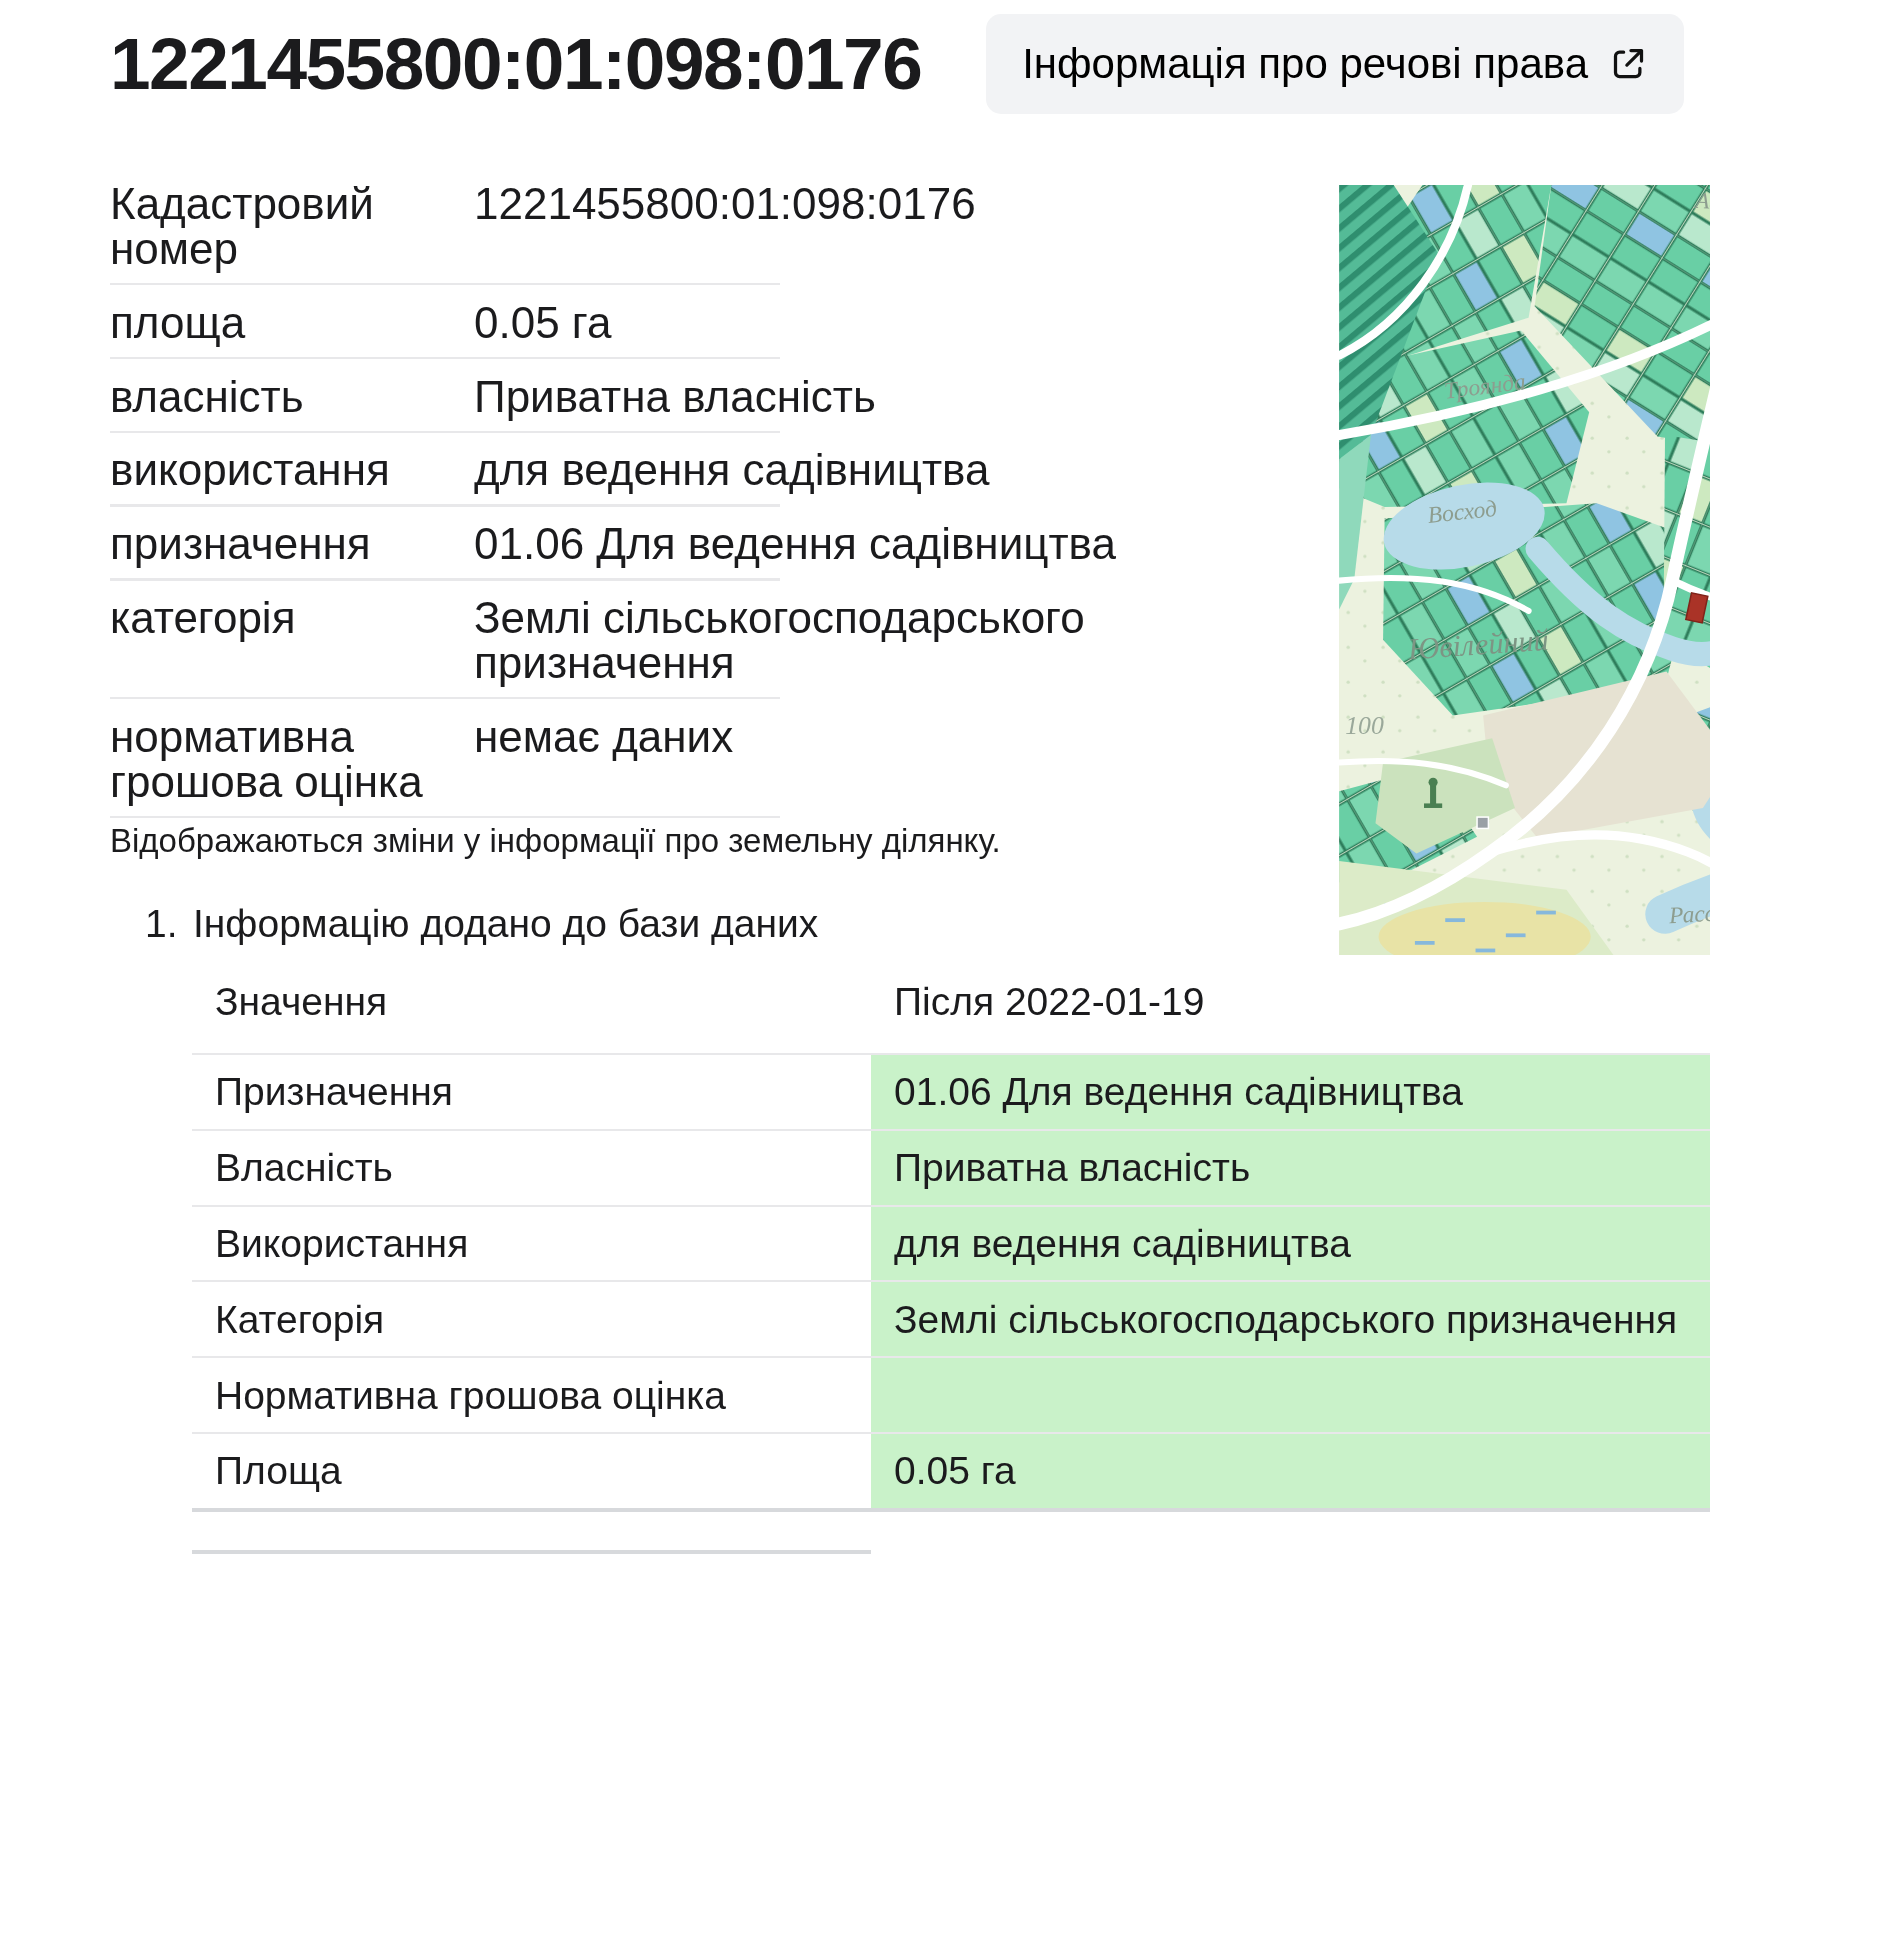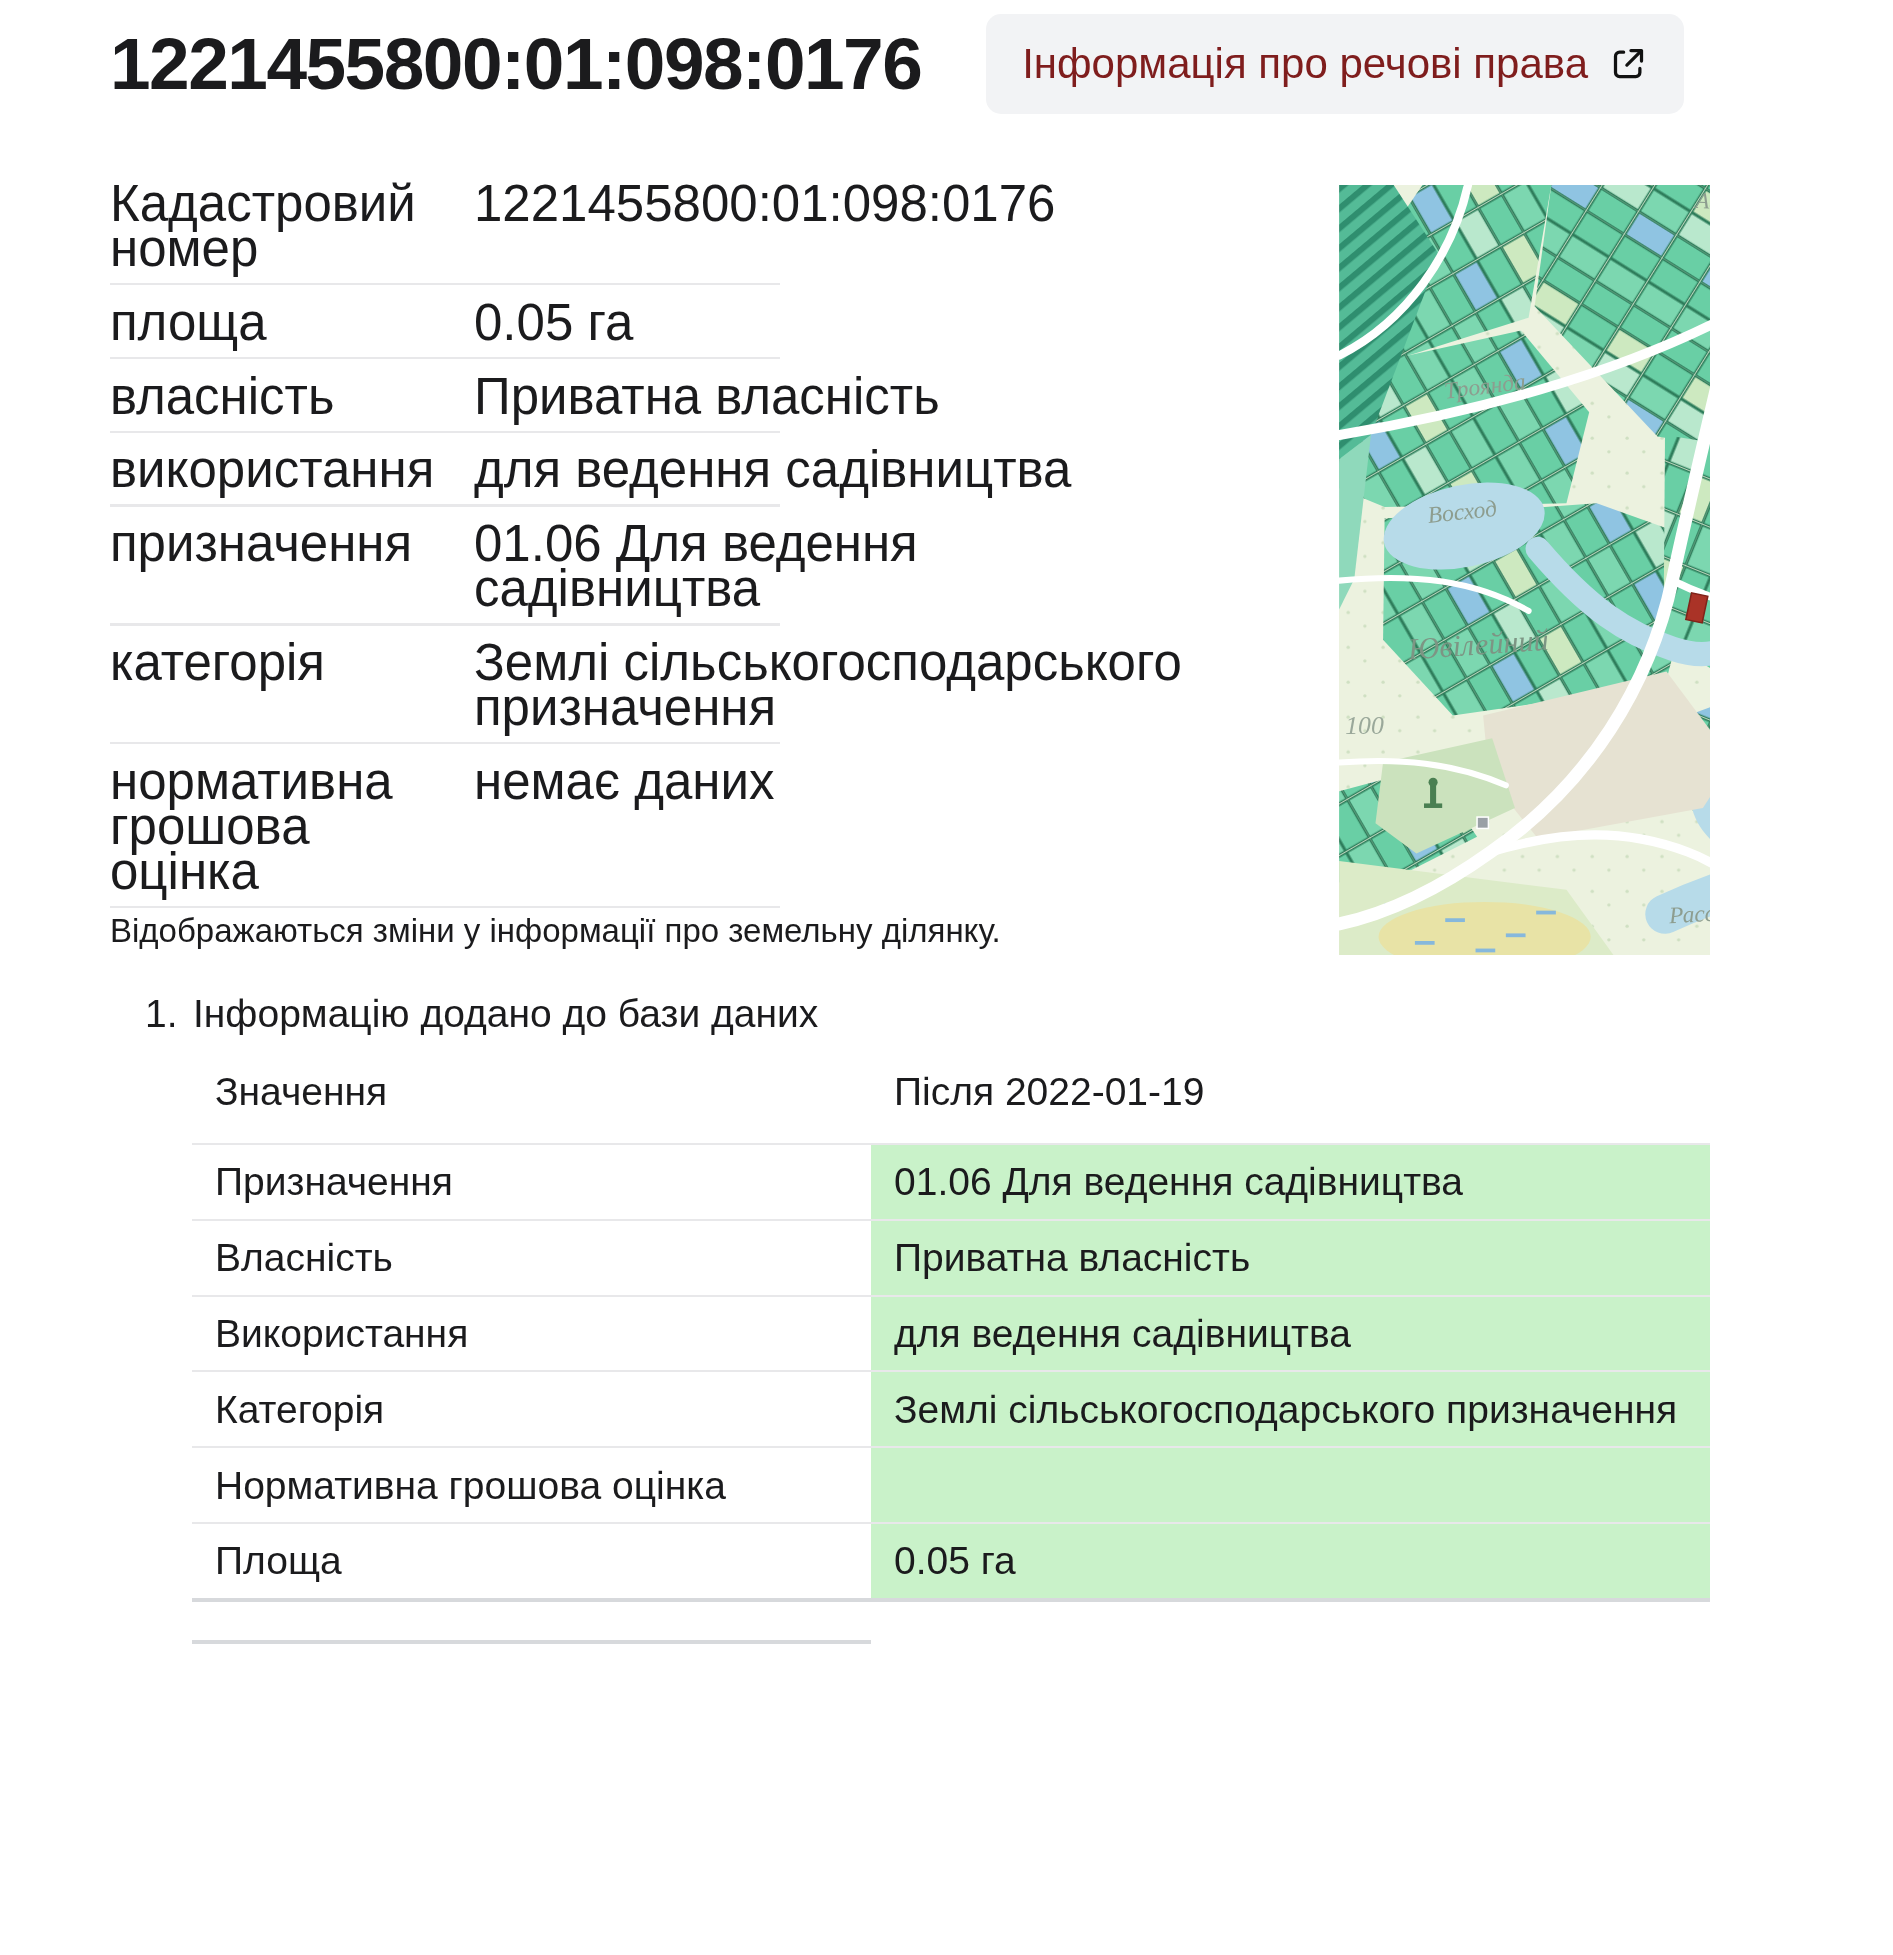--- a/index.html
+++ b/index.html
@@ -16,30 +16,30 @@
   .topbar{display:flex;align-items:center;margin-top:13.6px;padding-right:26px;}
   .big-title{
     font-size:73px;font-weight:700;letter-spacing:-1.5px;
     line-height:91px;margin:0;flex:1;
   }
   .rights-btn{
     display:flex;align-items:center;gap:21px;
     background:#f2f3f5;border:none;border-radius:15px;
     height:100px;padding:0 36px;
     font-family:"Liberation Sans", sans-serif;
-    font-size:42px;color:#7f1d1d;cursor:pointer;
+    font-size:42px;color:#000000;cursor:pointer;
   }
   .rights-btn svg{width:39px;height:39px;display:block;}
 
   
   .dtable{margin-top:53px;width:670px;}
   .drow{
     display:grid;grid-template-columns:364px 727px;
     padding:14.4px 0 14.4px 0;position:relative;
-    font-size:51px;line-height:45px;
+    font-size:44px;line-height:45px;
   }
   .drow::after{
     content:"";position:absolute;left:0;bottom:0;
     width:670px;height:2.3px;background:#e8e8ea;
   }
   .dlabel{padding-right:45px;}
   .dvalue{width:727px;}
 
   
   .map{

